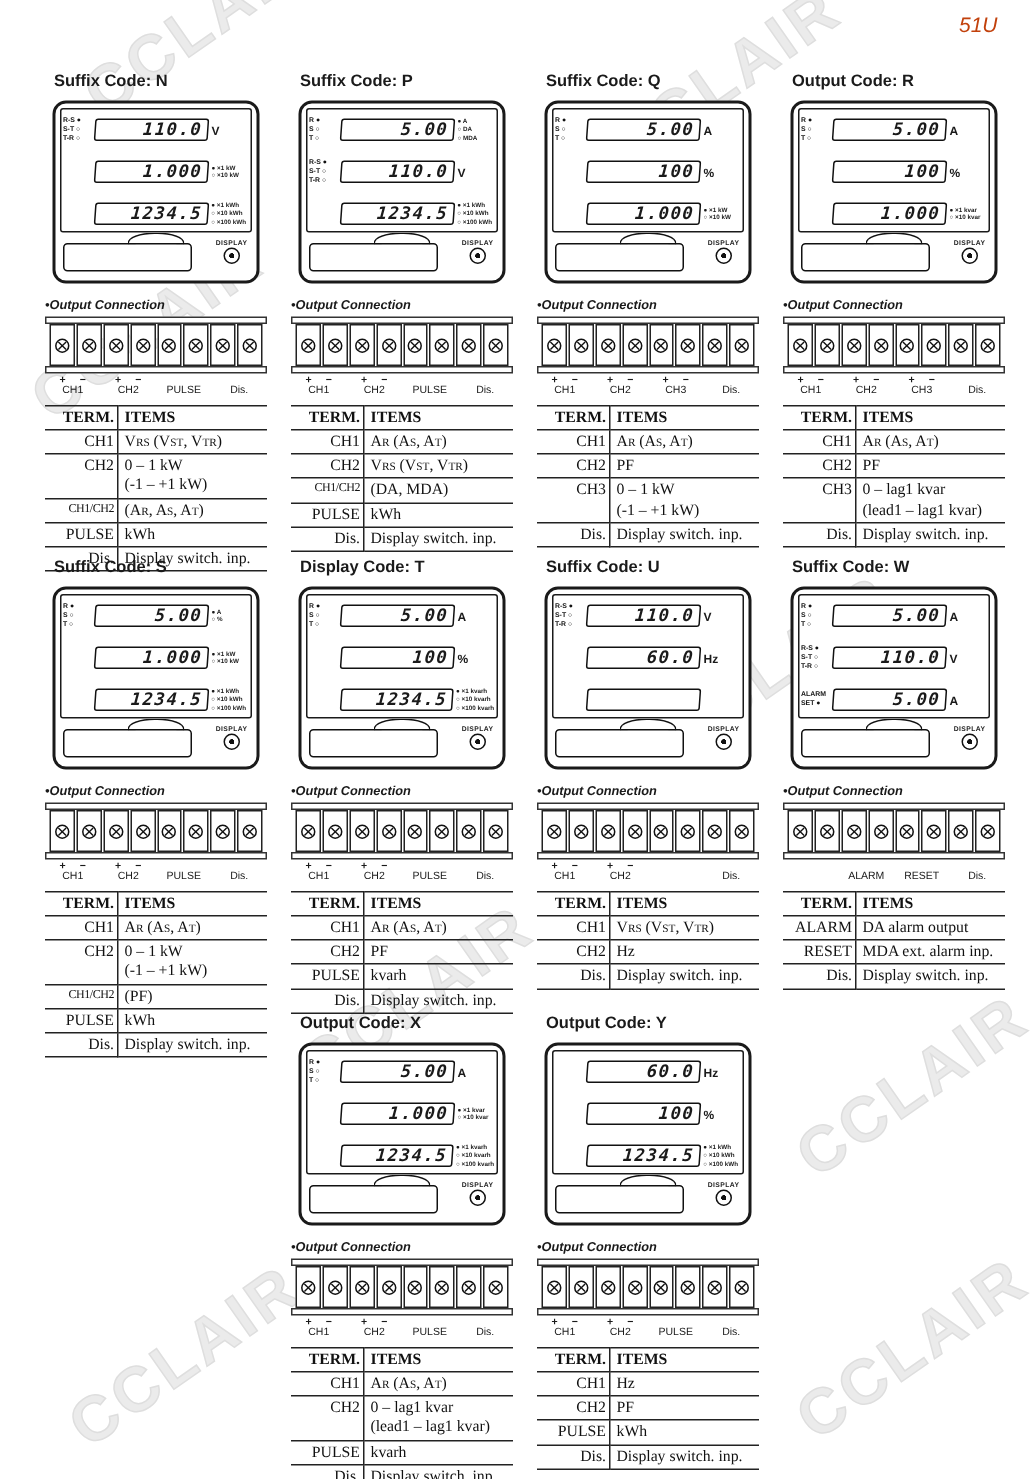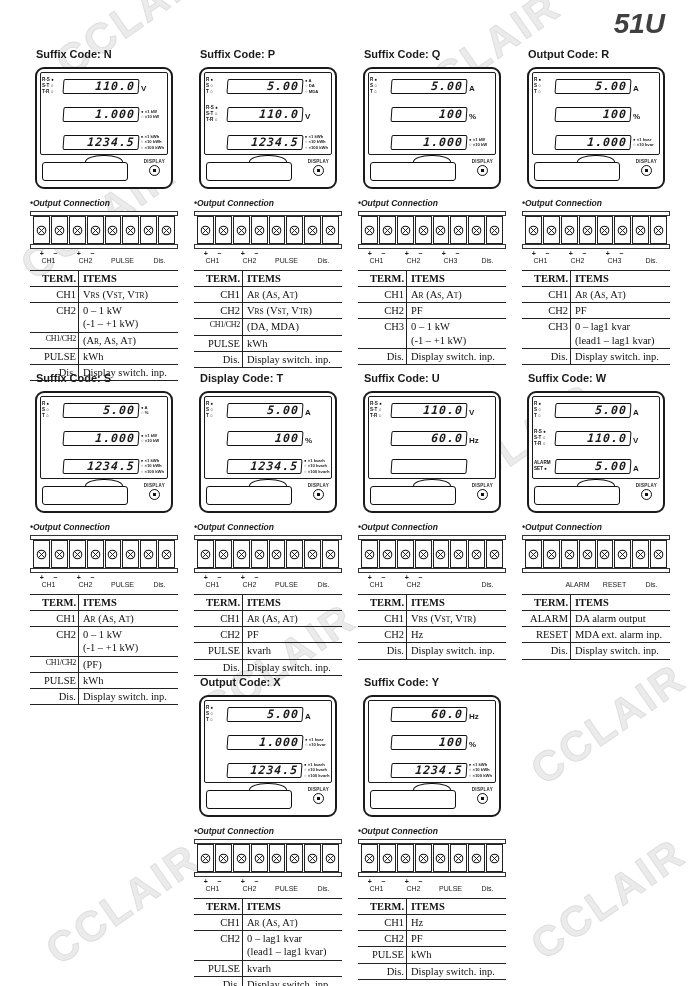--- a/index.html
+++ b/index.html
@@ -1,22 +1,22 @@
 <!DOCTYPE html>
 <html><head>
 <meta charset="utf-8">
 <style>
   html,body{margin:0;padding:0;}
   body{width:689px;height:986px;background:#ffffff;position:relative;overflow:hidden;
        font-family:"Liberation Sans",sans-serif;color:#1a1a1a;}
   .wm{position:absolute;font-family:"Liberation Sans",sans-serif;font-weight:bold;
       font-size:42px;letter-spacing:3px;color:rgba(210,210,210,0.45);
       -webkit-text-stroke:1px #dedede;transform:rotate(-35deg);pointer-events:none;z-index:0;}
-  .doc-code{position:absolute;top:8px;right:24px;font-style:italic;font-weight:bold;
-      font-size:28px;color:#404040;z-index:3;}
+  .doc-code{position:absolute;top:8px;right:24px;font-style:italic;font-weight:normal;
+      font-size:14px;color:#c2410c;z-index:3;}
   .prow{position:absolute;left:30px;display:grid;grid-template-columns:repeat(4,164px);z-index:2;}
   #row1{top:48px;} #row2{top:372px;} #row3{top:676px;}
   .panel{width:152px;}
   .ptitle{font-size:11px;font-weight:bold;margin:0 0 7px 6px;}
   
   .meter{width:128px;margin-left:5px;border:2px solid #1a1a1a;border-radius:9px;
          background:#fff;padding:3px 3px 2px 3px;}
   .screen{border:1.2px solid #1a1a1a;border-radius:2px;padding:5px 3px 4px 1px;height:72px;
           display:flex;flex-direction:column;justify-content:space-between;}
   .lrow{display:flex;align-items:center;justify-content:flex-end;height:16px;}
@@ -1485,21 +1485,21 @@
           </tr>
           <tr>
             <td class="c1">Dis.</td>
             <td class="c2">Display switch. inp.</td>
           </tr>
         </tbody>
     </table>
   </div>
 
   <div class="panel" style="grid-column: 3;">
-    <div class="ptitle">Suffix Code: Y</div>
+    <div class="ptitle">Output Code: Y</div>
     <div class="meter">
       <div class="screen">
           <div class="lrow">
             <div class="ind"></div>
             <div class="lcd">60.0</div>
             <div class="rzone"><span class="unit">Hz</span></div>
           </div>
           <div class="lrow">
             <div class="ind"></div>
             <div class="lcd">100</div>

